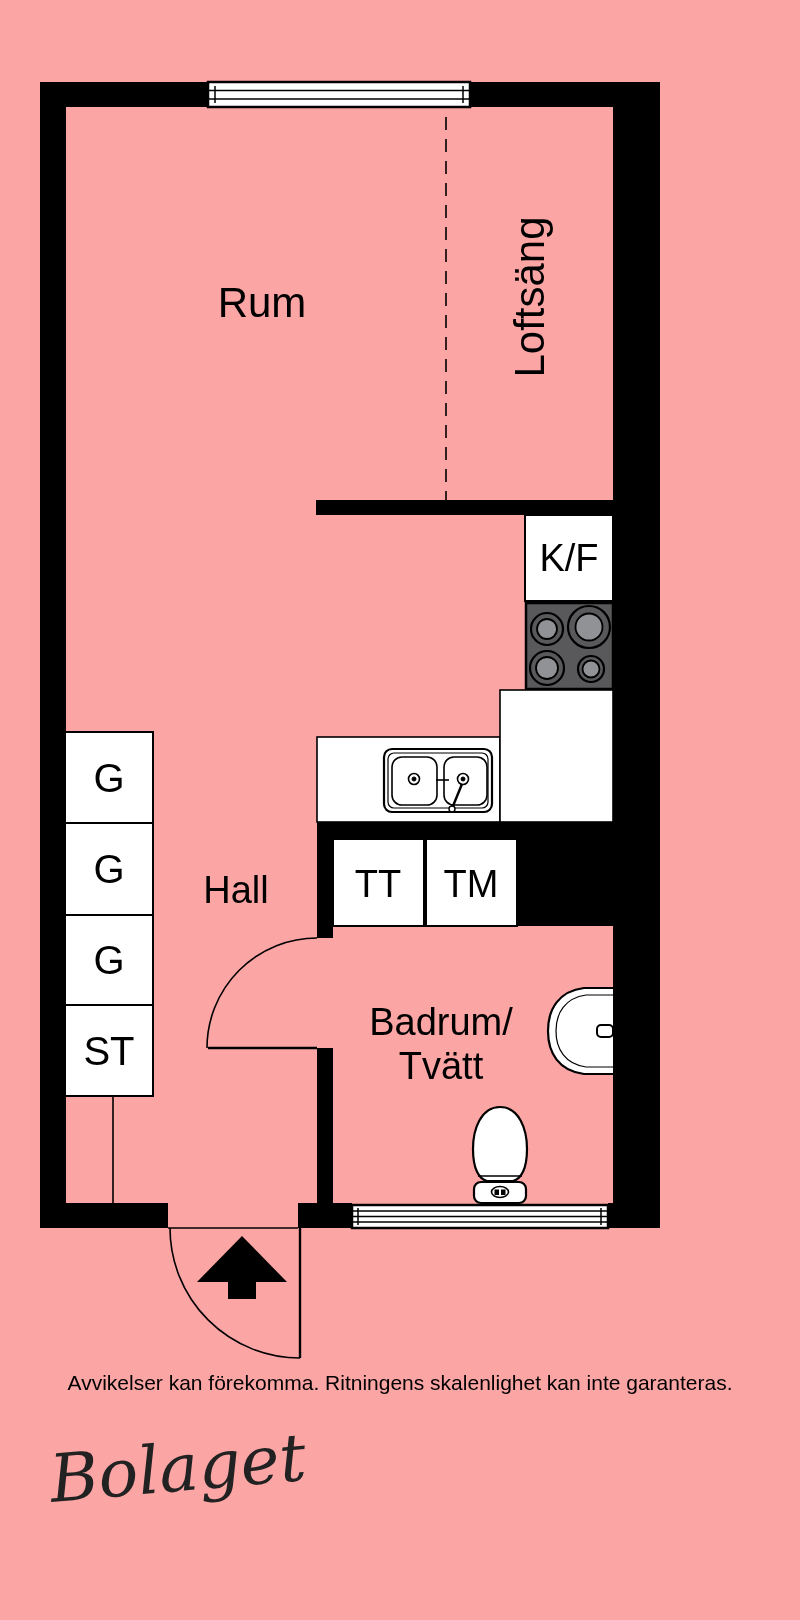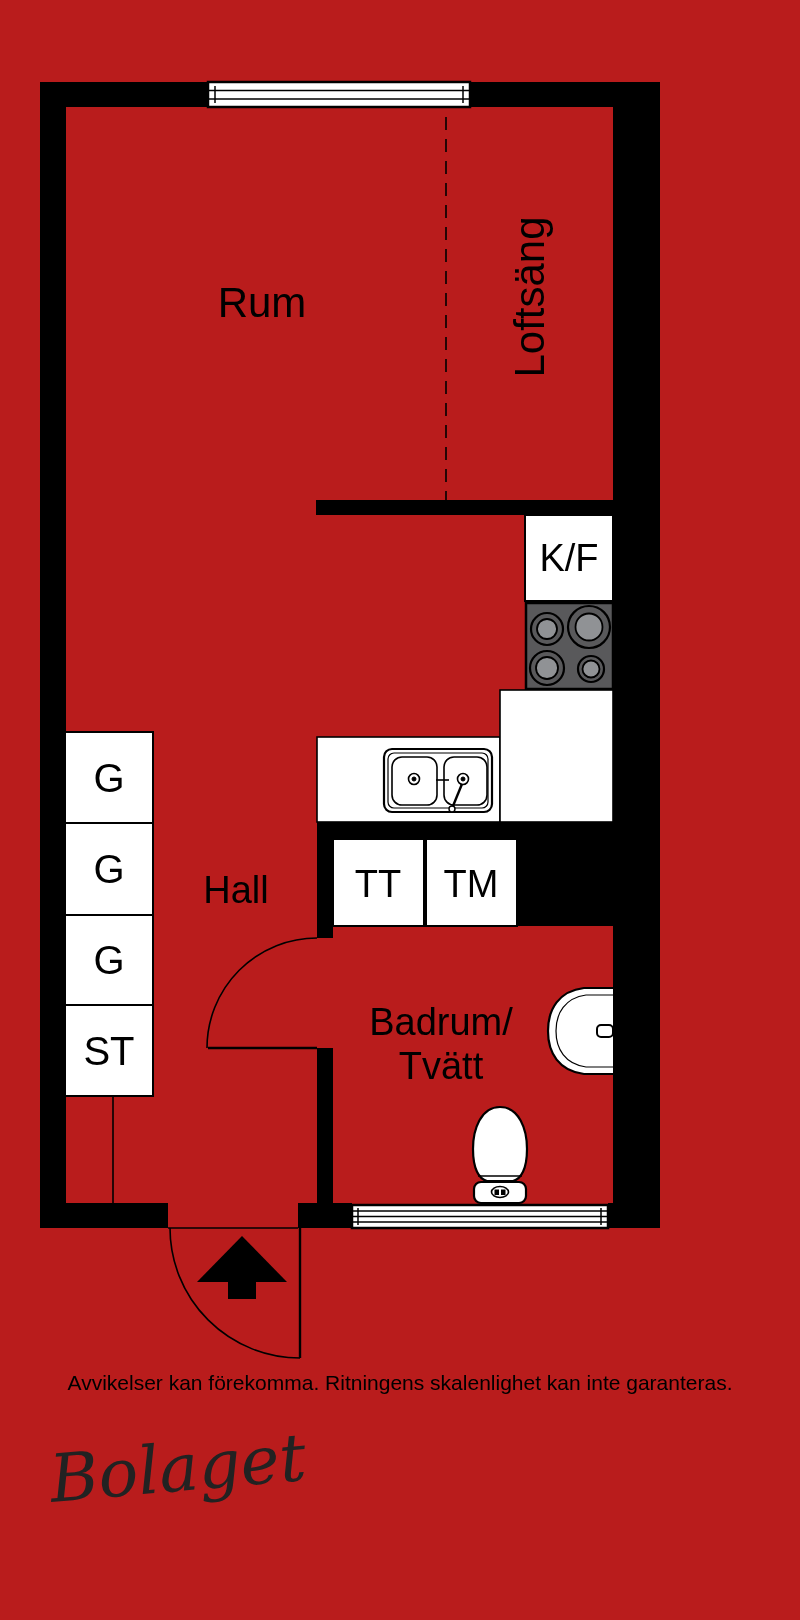--- a/index.html
+++ b/index.html
@@ -1,16 +1,16 @@
 <!DOCTYPE html>
 <html><head>
 <meta charset="utf-8">
 <style>
   html,body{margin:0;padding:0;background:#ffffff;}
-  .page{position:relative;width:800px;height:1620px;background:#b91c1c;overflow:hidden;
+  .page{position:relative;width:800px;height:1620px;background:#fca5a5;overflow:hidden;
         font-family:"Liberation Sans",sans-serif;}
   svg{display:block}
   text{fill:#000;}
   .room-label{font-size:42px;}
   .small-label{font-size:38px;}
   .closet-label{font-size:40px;}
   .disclaimer{font-size:21px;}
   .logo{font-family:"DejaVu Serif",serif;font-style:italic;font-size:66px;fill:#222;}
 </style>
 </head>

